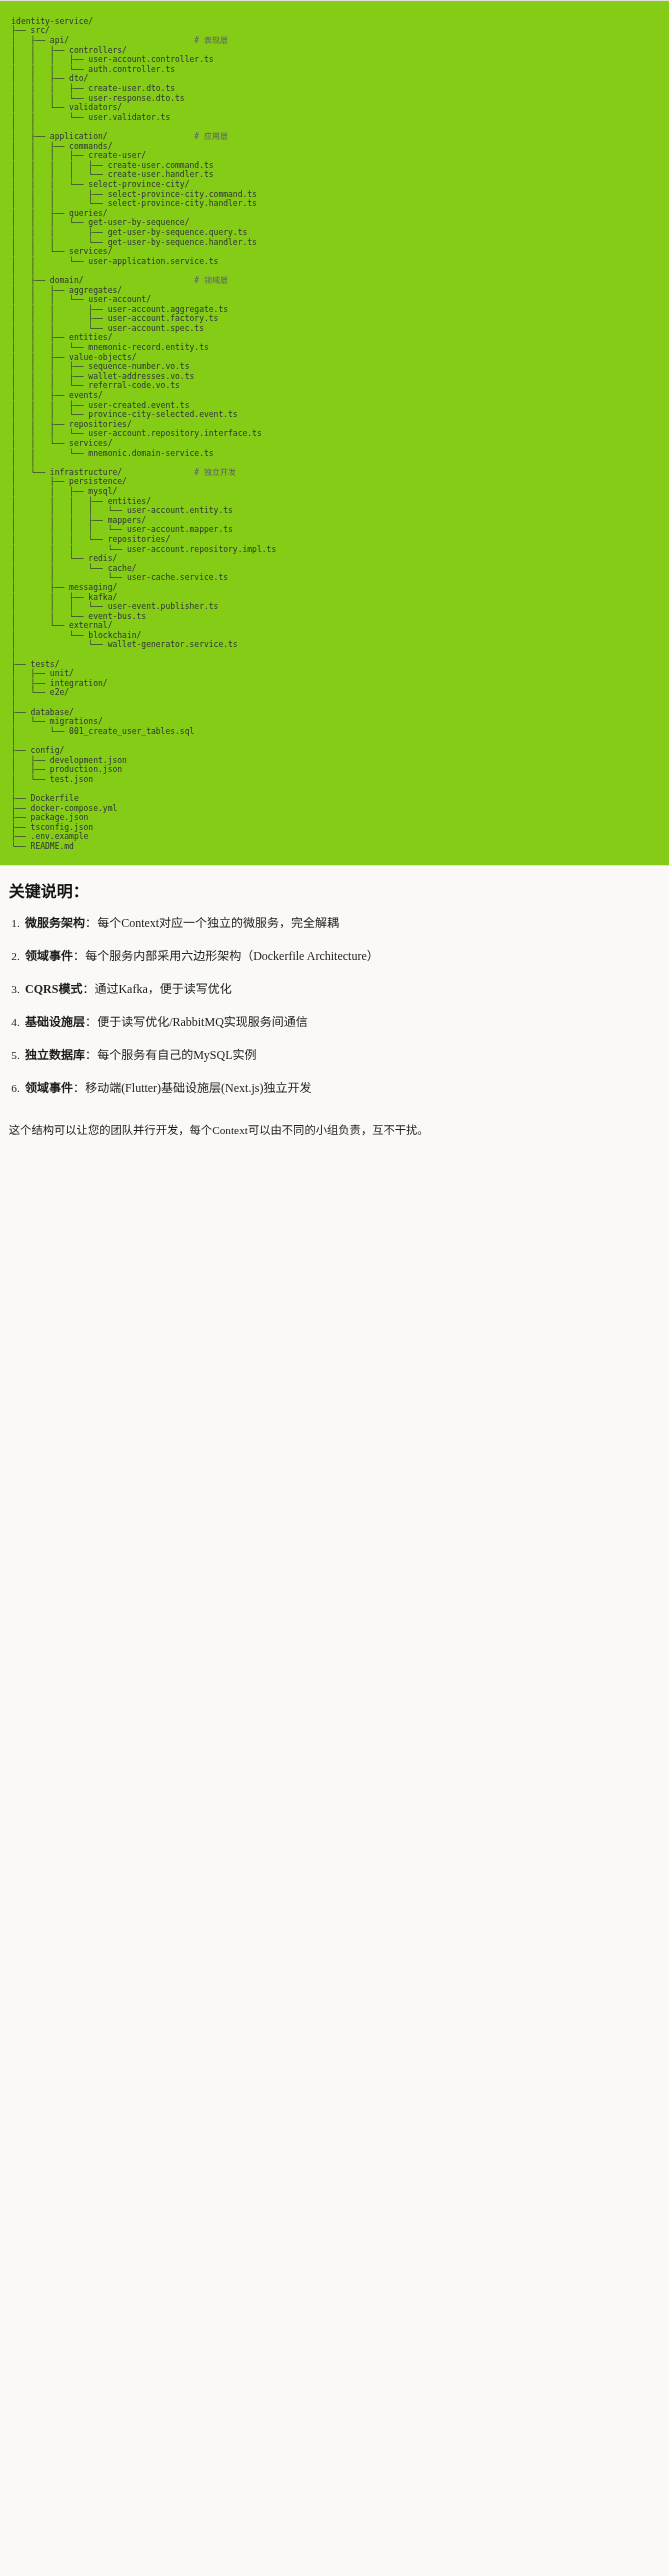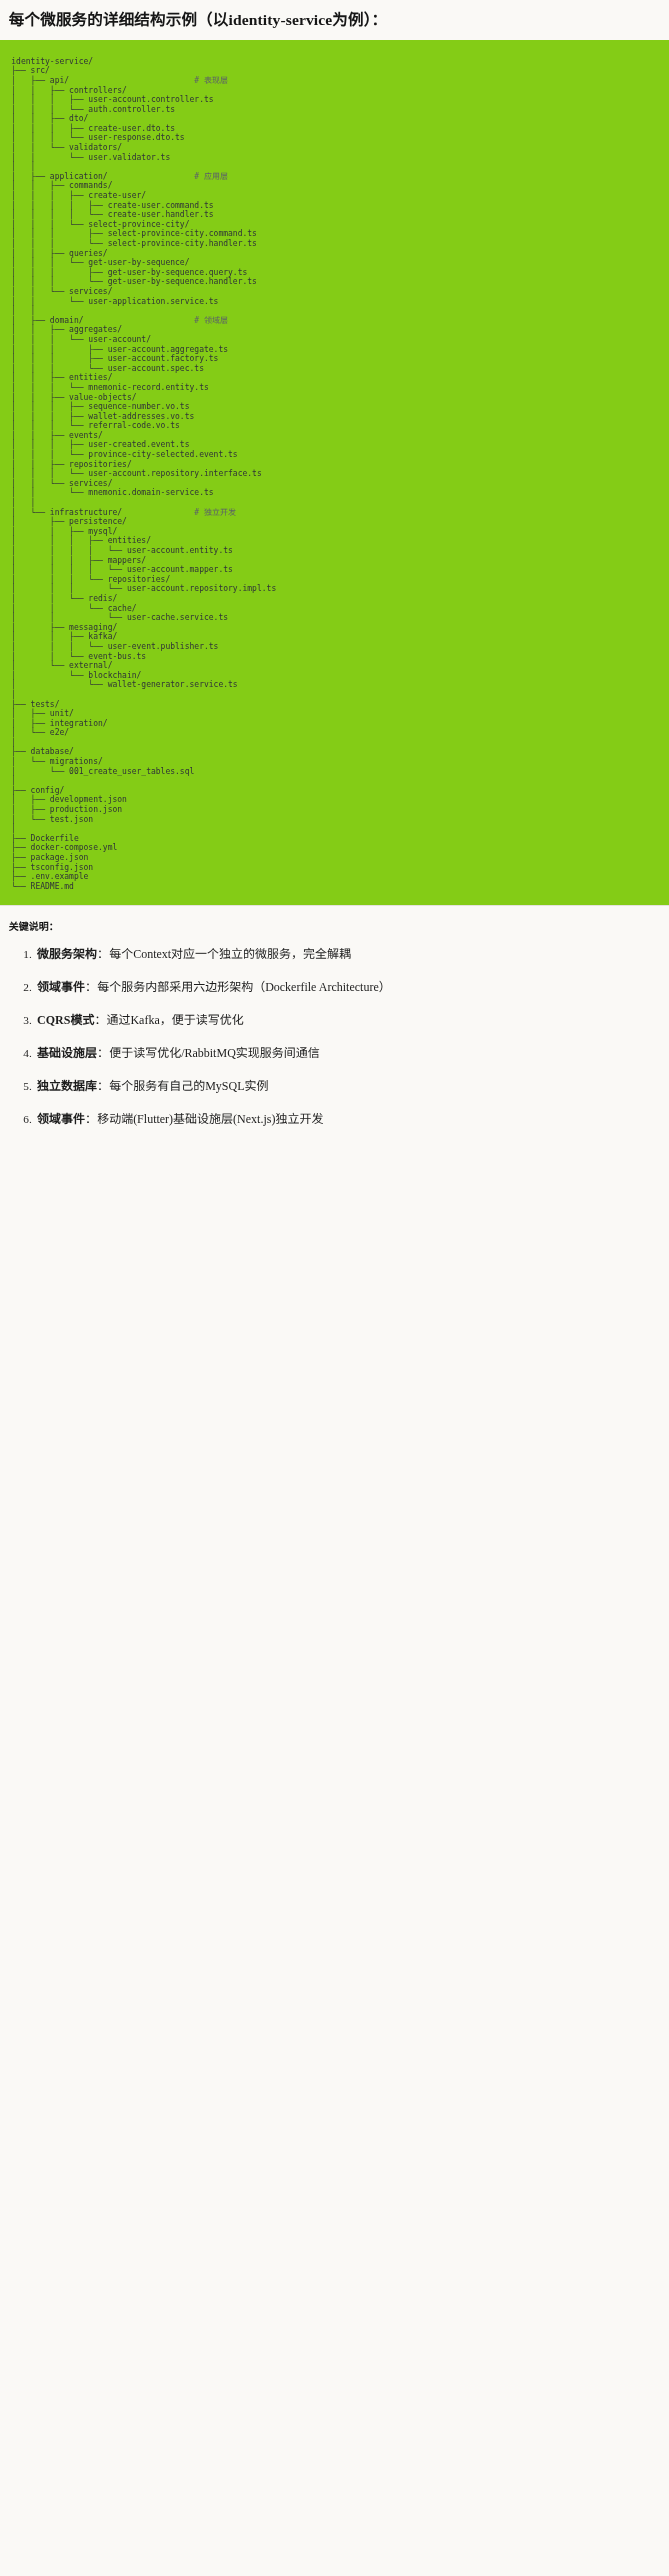--- a/index.html
+++ b/index.html
@@ -48,35 +48,35 @@
   }
   pre.tree .cm{ color:#5c6168; }
 
   
   .keypoints{
     padding:12.5px 8.8px 3.8px 8.8px;
   }
   .kp-title{
     font-family:"Liberation Serif", serif;
     font-weight:bold;
-    font-size:10px;
+    font-size:16px;
     color:#141414;
     margin:0 0 11.3px 0;
   }
   ol.kp-list{
     margin:0;
     padding:0 0 0 13.8px;
     list-style:decimal;
     font-family:"Liberation Serif", serif;
     font-size:12px;
     line-height:1.5;
     color:#1d1d1d;
   }
   ol.kp-list > li{
-    margin:0 0 15px 12px;
+    margin:0 0 15px 0;
     padding-left:2.5px;
   }
   ol.kp-list > li::marker{ font-size:11.3px; }
   .kp-term{ font-weight:bold; }
   .kp-sep{ }
   .kp-desc{ }
 
   .closing{
     font-family:"Liberation Serif", serif;
     font-size:11.3px;
@@ -84,21 +84,20 @@
     color:#1d1d1d;
     padding:6.3px 8.8px 13.8px 8.8px;
     margin:0;
   }
 </style>
 </head>
 <body>
 
 <div class="page">
 
-  <h1 class="doc-heading">每个微服务的详细结构示例（以identity-service为例）：</h1>
 
   <hr class="rule">
 
   <div class="code-block">
     <pre class="tree">identity-service/
 ├── src/
 │   ├── api/                          <span class="cm"># 表现层</span>
 │   │   ├── controllers/
 │   │   │   ├── user-account.controller.ts
 │   │   │   └── auth.controller.ts
@@ -205,15 +204,16 @@
       </li>
       <li>
         <span class="kp-term">独立数据库</span><span class="kp-sep">：</span><span class="kp-desc">每个服务有自己的MySQL实例</span>
       </li>
       <li>
         <span class="kp-term">领域事件</span><span class="kp-sep">：</span><span class="kp-desc">移动端(Flutter)基础设施层(Next.js)独立开发</span>
       </li>
     </ol>
   </div>
 
+  <p class="closing">这个结构可以让您的团队并行开发，每个Context可以由不同的小组负责，互不干扰。</p>
 
 </div>
 
 
 </body></html>

